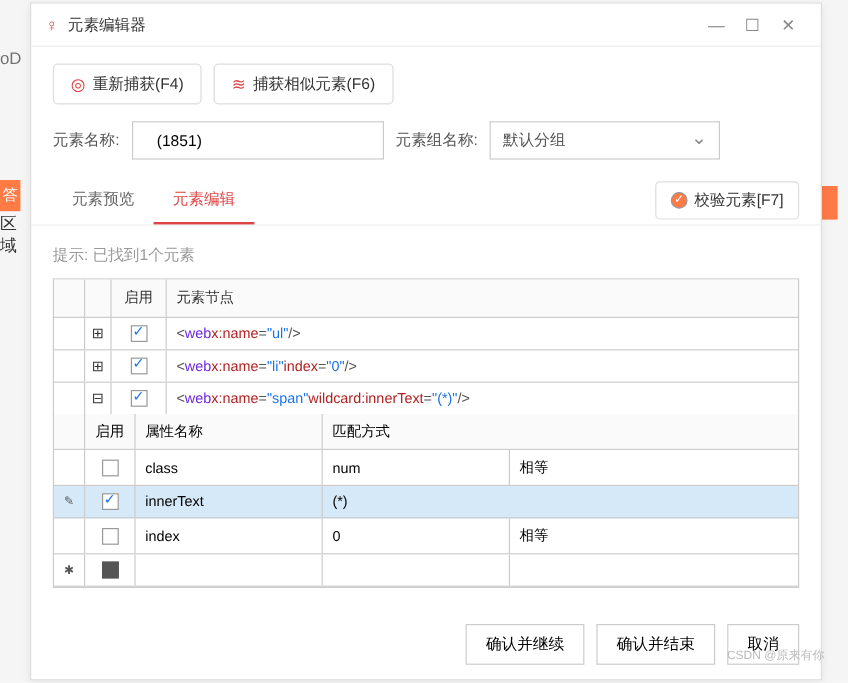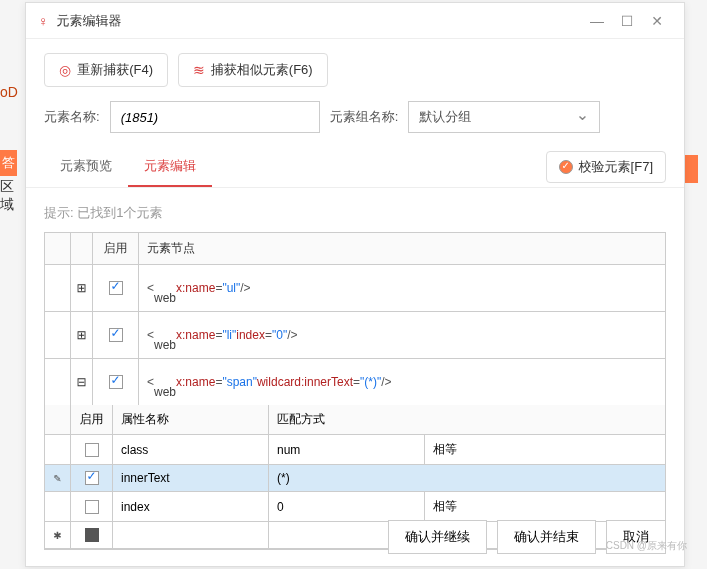--- a/index.html
+++ b/index.html
@@ -1,38 +1,38 @@
 <!DOCTYPE html>
 <html><head>
 <meta charset="utf-8">
 <style>
 * { box-sizing: border-box; margin: 0; padding: 0; font-family: "Microsoft YaHei", sans-serif; }
 body { background: #f5f5f5; width: 707px; height: 569px; position: relative; overflow: hidden; }
-.bg-hint { position: absolute; left: 0; top: 40px; font-size: 14px; color: #c2410c; margin-top: 44px; }
+.bg-hint { position: absolute; left: 0; top: 40px; font-size: 14px; color: #737373; }
 .bg-left { position: absolute; left: 0; top: 150px; width: 20px; font-size: 14px; color: #333; }
 .bg-left .tag { background: #ff7a45; color: #fff; padding: 4px 2px; margin-bottom: 2px; display: inline-block; font-size: 13px; }
 .bg-right-tag { position: absolute; right: 9px; top: 155px; width: 16px; height: 28px; background: #ff7a45; }
 .dialog {
   position: absolute; left: 25px; top: 2px; width: 660px; height: 565px;
   background: #fff; border: 1px solid #ddd; box-shadow: 0 2px 8px rgba(0,0,0,.08);
 }
 .titlebar { height: 36px; display: flex; align-items: center; padding: 0 12px; border-bottom: 1px solid #eee; }
 .titlebar .ticon { color: #d44; margin-right: 8px; font-size: 14px; }
 .titlebar .ttxt { font-size: 13px; color: #333; flex: 1; }
 .titlebar .wbtn { width: 30px; text-align: center; color: #888; font-size: 14px; cursor: default; }
 .toolbar { padding: 14px 18px; display: flex; gap: 10px; }
 .btn {
   border: 1px solid #ddd; background: #fff; padding: 7px 14px; border-radius: 4px;
   font-size: 13px; color: #333; display: inline-flex; align-items: center; gap: 6px; cursor: default;
 }
 .btn .bi { color: #d44; font-size: 14px; }
 .form-row { padding: 0 18px 14px; display: flex; align-items: center; gap: 10px; font-size: 13px; color: #555; }
 .form-row .lbl { white-space: nowrap; }
 .form-row .ti {
-  border: 1px solid #ccc; height: 32px; padding: 0 10px; font-size: 13px; width: 210px; font-style: italic;
+  border: 1px solid #ccc; height: 32px; padding: 0 20px; font-size: 13px; width: 210px;
 }
 .form-row .sel {
   border: 1px solid #ccc; height: 32px; padding: 0 28px 0 10px; font-size: 13px; width: 192px;
   position: relative; display: flex; align-items: center;
 }
 .form-row .sel::after { content: "⌄"; position: absolute; right: 10px; color: #888; font-size: 16px; top: 3px; }
 .tabs-row { display: flex; align-items: flex-end; padding: 0 18px; border-bottom: 1px solid #eee; gap: 0; }
 .tab { padding: 10px 16px; font-size: 13px; color: #666; cursor: default; border-bottom: 2px solid transparent; }
 .tab.active { color: #d44; border-bottom-color: #d44; }
 .tabs-row .spacer { flex: 1; }
@@ -51,21 +51,21 @@
 .gcell:last-child { border-right: none; }
 .c-exp { width: 26px; justify-content: center; color: #555; cursor: default; }
 .c-exp2 { width: 22px; justify-content: center; }
 .c-en { width: 46px; justify-content: center; }
 .c-node { flex: 1; }
 .ghead { background: #fafafa; font-weight: 400; color: #333; }
 .ghead .gcell { padding: 7px 8px; }
 .ck { width: 14px; height: 14px; border: 1px solid #999; display: inline-block; background: #fff; position: relative; }
 .ck.on::after { content: "✓"; position: absolute; left: 1px; top: -3px; font-size: 12px; color: #1a73e8; }
 .ck.solid { background: #555; border-color: #555; }
-.xml .tag { color: #404040; margin-top: 20px; }
+.xml .tag { color: #6d28d9; }
 .xml .attr { color: #b22222; }
 .xml .val { color: #1a73e8; }
 .xml .punc { color: #555; }
 .sub-head { display: flex; background: #fafafa; border-bottom: 1px solid #ccc; font-size: 12px; }
 .sub-head .sc, .sub-row .sc { border-right: 1px solid #ccc; padding: 6px 8px; display: flex; align-items: center; }
 .sub-head .sc:last-child, .sub-row .sc:last-child { border-right: none; }
 .sc-exp { width: 26px; justify-content: center; }
 .sc-en { width: 42px; justify-content: center; }
 .sc-nm { width: 156px; }
 .sc-pv { width: 156px; }

